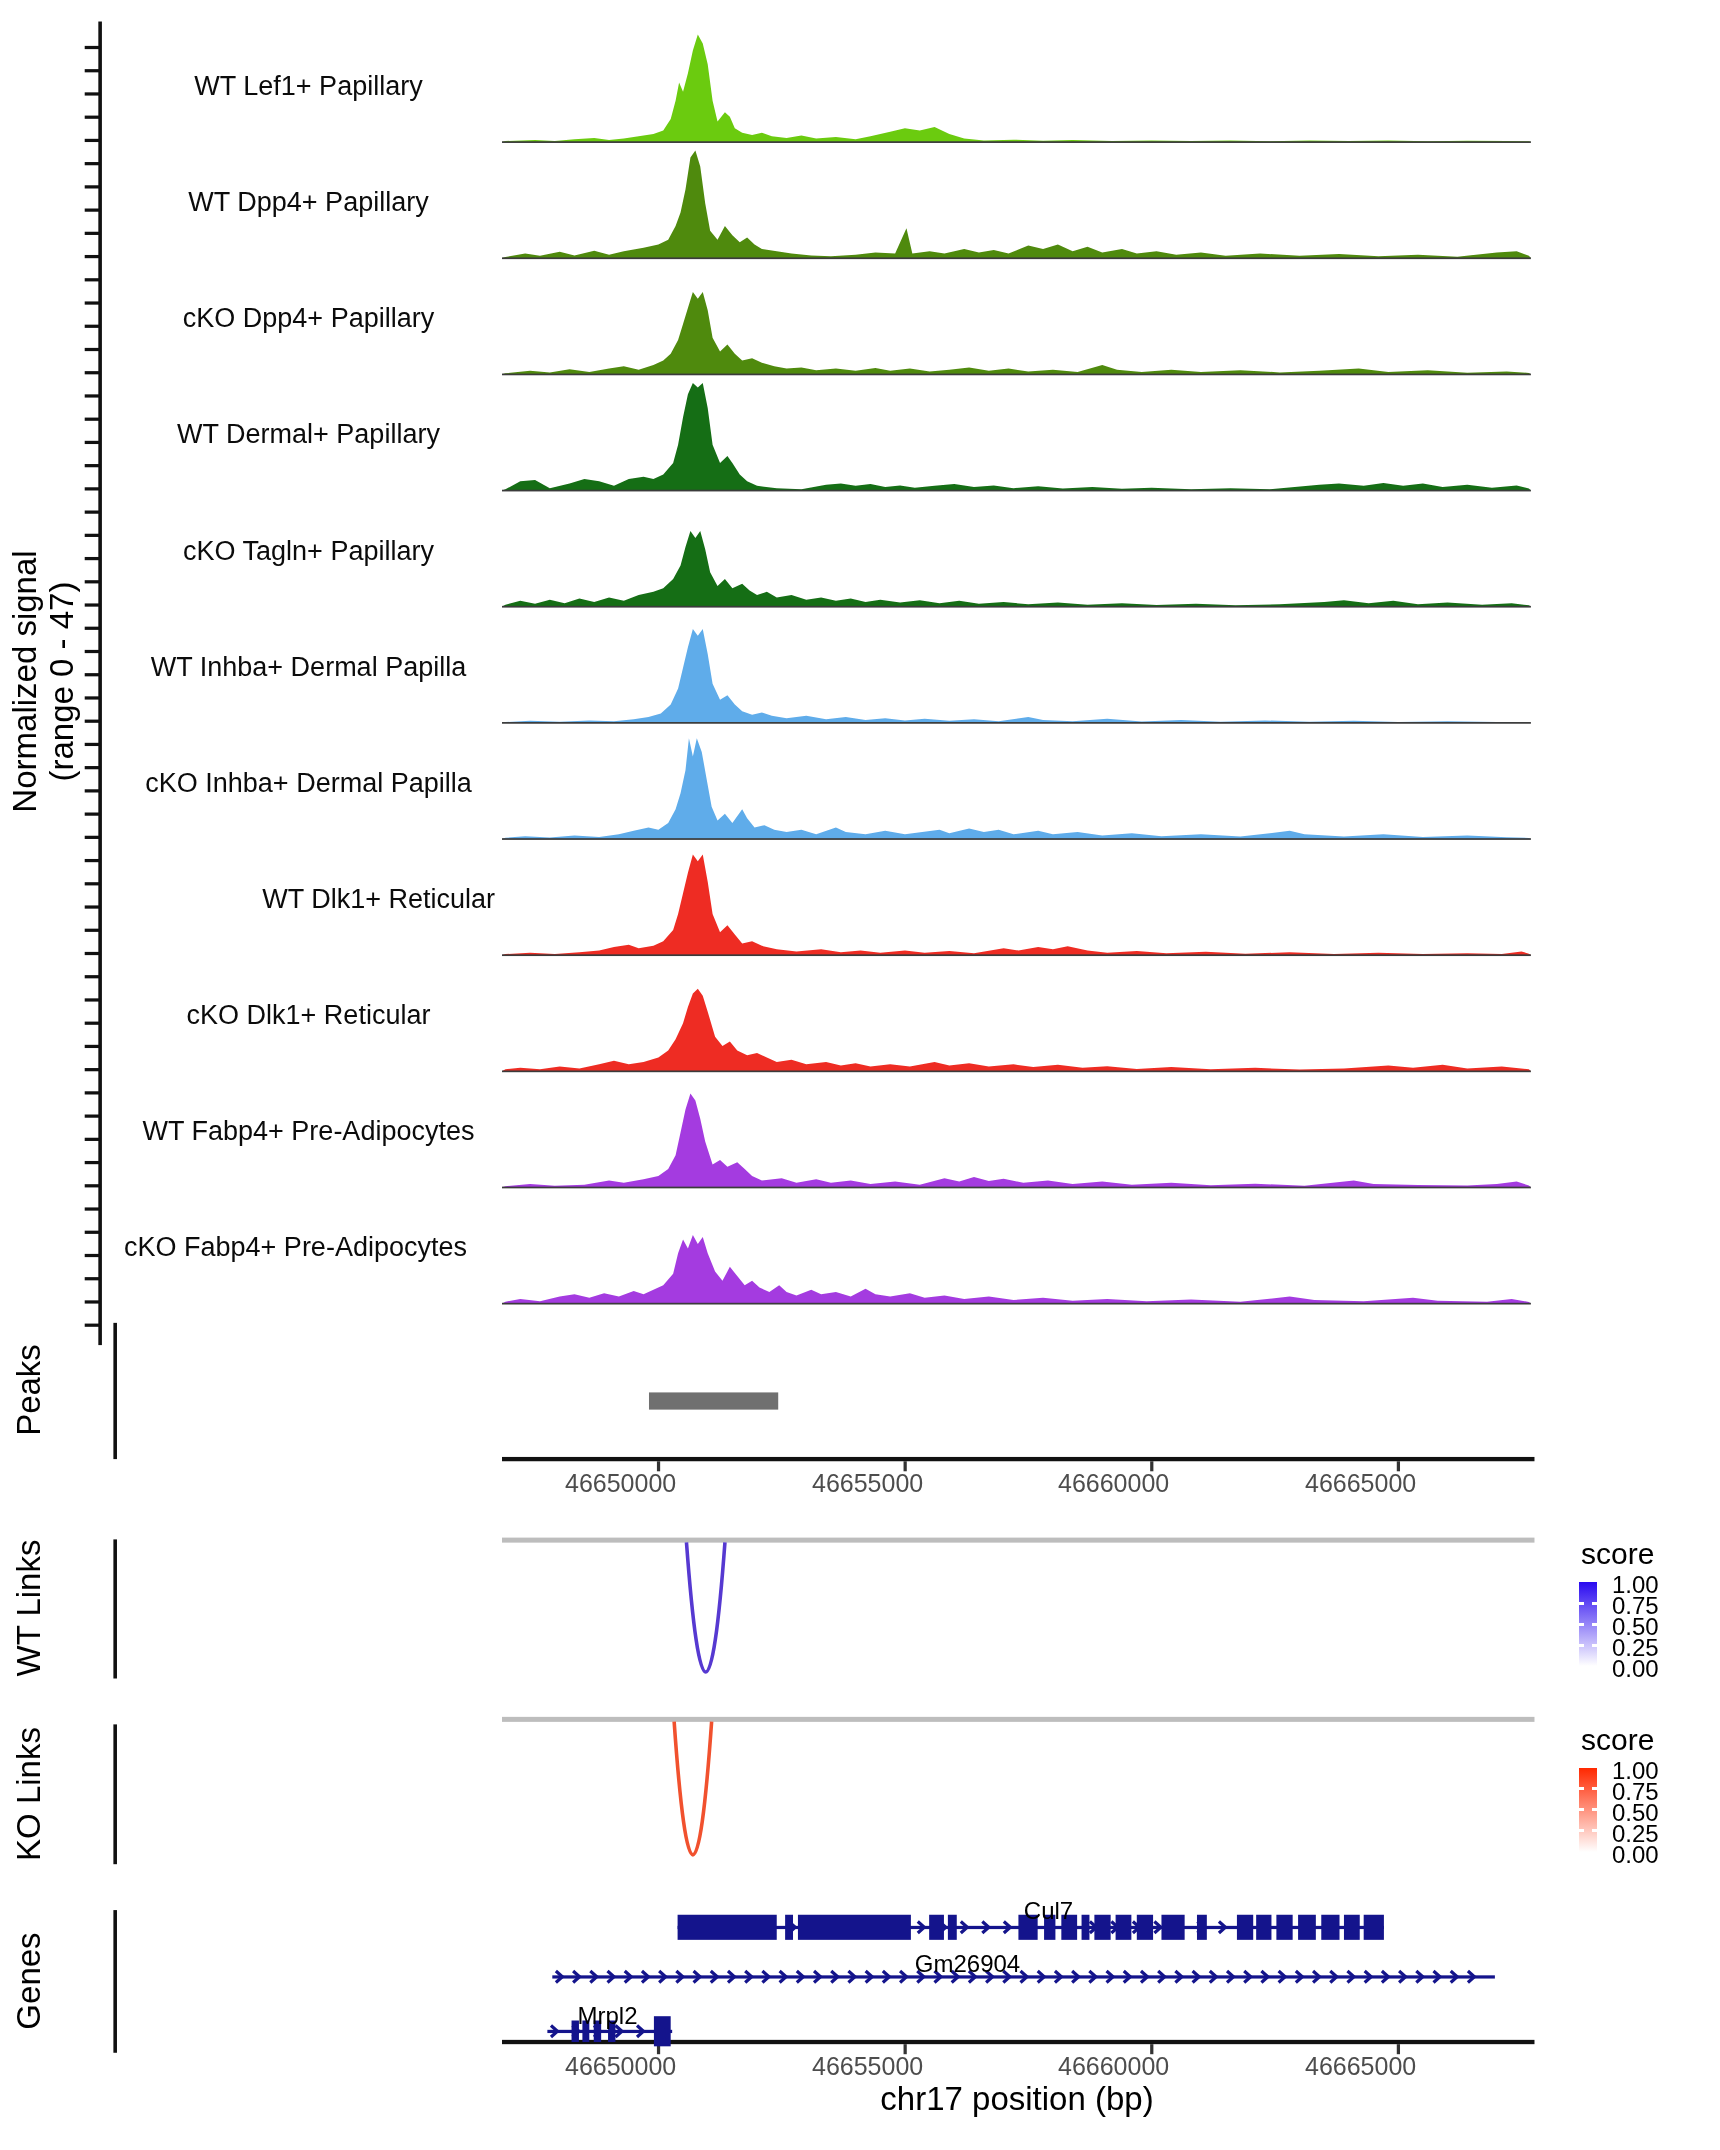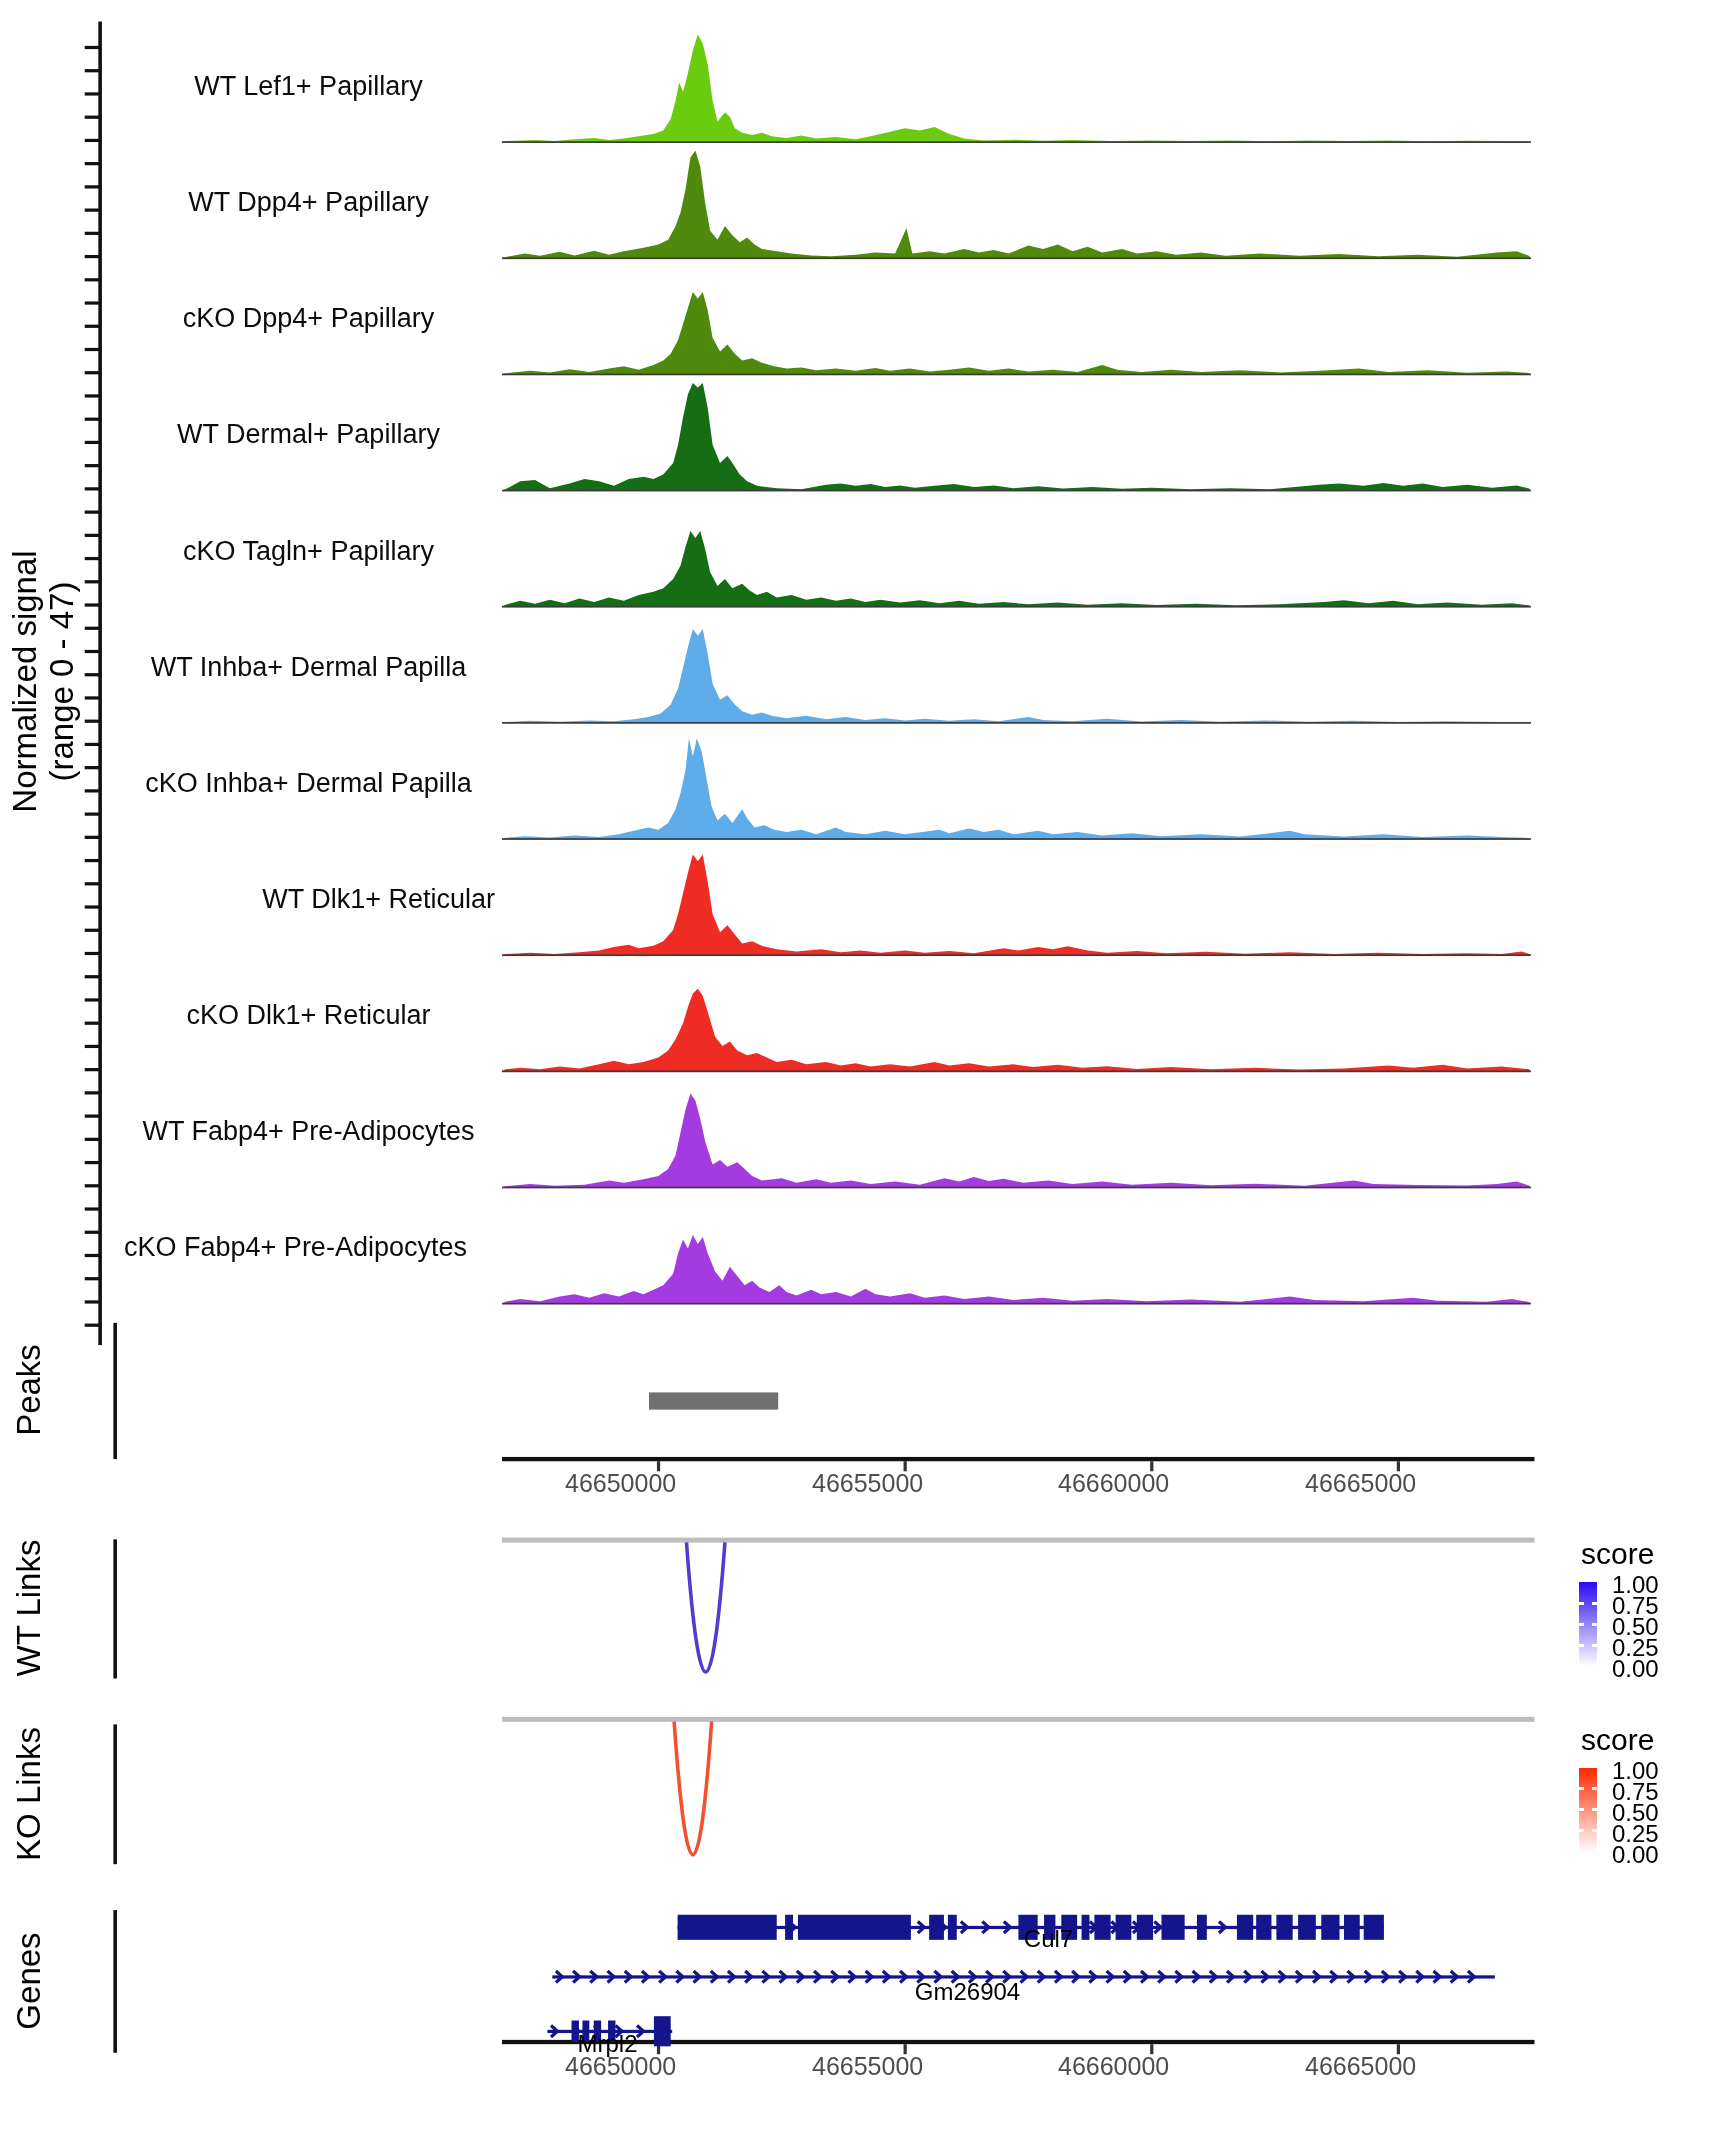--- a/index.html
+++ b/index.html
@@ -4,21 +4,21 @@
 <style>
   html,body{margin:0;padding:0;background:#ffffff;}
   #fig{position:relative;width:1721px;height:2151px;background:#ffffff;overflow:hidden;
        font-family:"Liberation Sans", sans-serif;}
   #plot-svg{position:absolute;left:0;top:0;}
   .txt{position:absolute;color:#000;}
   .track-label{width:373px;text-align:center;font-size:27px;color:#0b0b0b;}
   .tick-label{width:186px;font-size:25px;color:#4d4d4d;}
   .section-label{width:301px;text-align:center;font-size:33px;color:#000;
                  transform:rotate(-90deg);}
-  .gene-label{width:215px;text-align:center;font-size:24px;color:#000;margin-top:28px;}
+  .gene-label{width:215px;text-align:center;font-size:24px;color:#000;}
   .ylabel-wrap{position:absolute;left:-278px;top:644px;width:645px;height:75px;
                transform:rotate(-90deg);text-align:center;font-size:33px;line-height:1.12;color:#000;}
   .xlabel{position:absolute;left:730px;top:2080px;width:574px;text-align:center;
           font-size:33px;color:#000;}
   .legend-title{position:absolute;font-size:30px;color:#000;}
   .legend-bar{position:absolute;width:18px;}
   .legend-dash{position:absolute;height:2.9px;background:#ffffff;}
   .legend-val{position:absolute;font-size:24px;color:#000;width:100px;}
 </style>
 </head>
@@ -246,20 +246,21 @@
       <rect x="827.9530201342282" y="2818" width="10.318791946308693" height="30" fill="#14148C"></rect>
       <rect x="847.9026845637584" y="2818" width="10.318791946308693" height="30" fill="#14148C"></rect>
       <rect x="911.8791946308725" y="2812" width="23.38926174496646" height="42" fill="#14148C"></rect>
     </svg>
 
   <div class="ylabel-wrap">
     <div>Normalized signal</div>
     <div>(range 0 - 47)</div>
   </div>
 
+  <div class="xlabel">chr17 position (bp)</div>
 
   <div id="labels">
       <div class="txt track-label" style="left: 122px; top: 71px;">WT Lef1+ Papillary</div>
       <div class="txt track-label" style="left: 122px; top: 187px;">WT Dpp4+ Papillary</div>
       <div class="txt track-label" style="left: 122px; top: 303px;">cKO Dpp4+ Papillary</div>
       <div class="txt track-label" style="left: 122px; top: 419px;">WT Dermal+ Papillary</div>
       <div class="txt track-label" style="left: 122px; top: 536px;">cKO Tagln+ Papillary</div>
       <div class="txt track-label" style="left: 122px; top: 652px;">WT Inhba+ Dermal Papilla</div>
       <div class="txt track-label" style="left: 122px; top: 768px;">cKO Inhba+ Dermal Papilla</div>
       <div class="txt track-label" style="left: 122px; top: 884px; text-align: right;">WT Dlk1+ Reticular</div>

